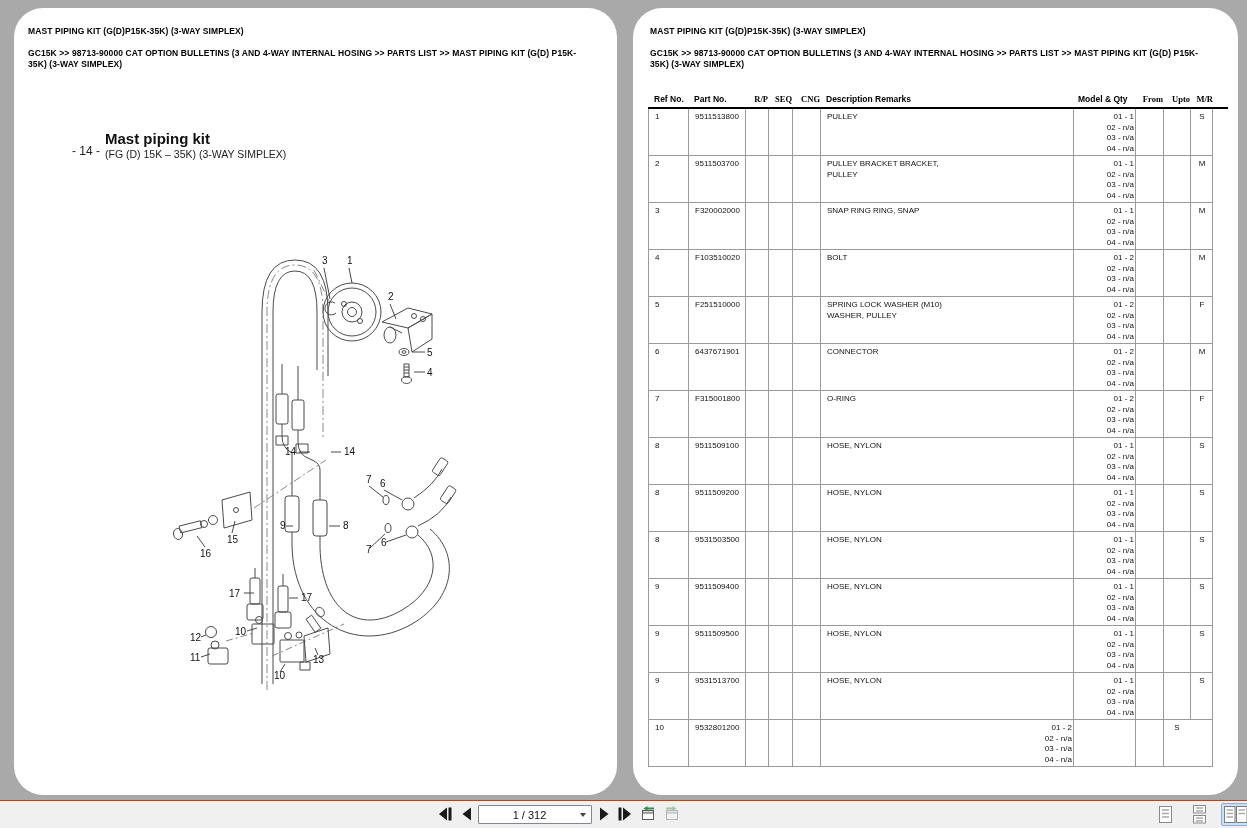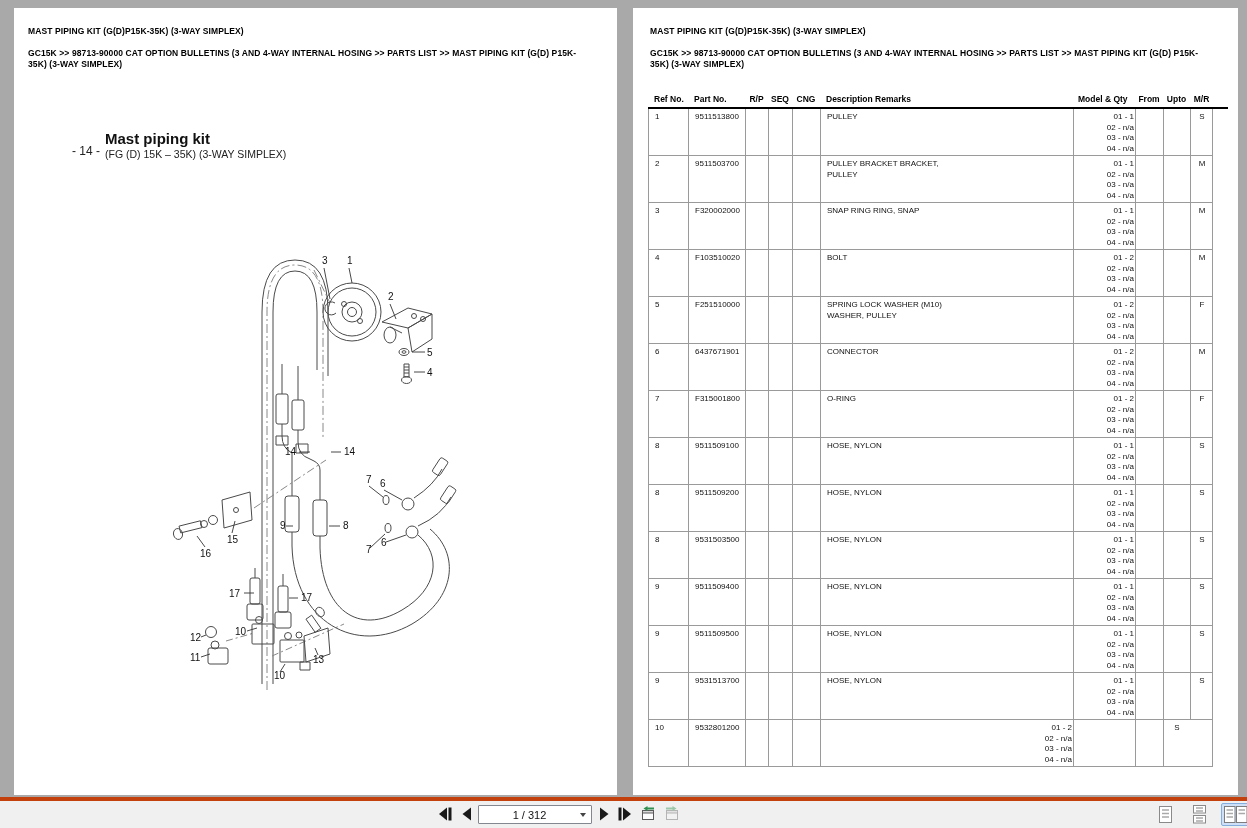--- a/index.html
+++ b/index.html
@@ -3,21 +3,21 @@
 <meta charset="utf-8">
 <style>
   html,body{margin:0;padding:0;}
   body{
     width:1247px;height:828px;overflow:hidden;position:relative;
     background:#a9a9a9;
     font-family:"Liberation Sans","DejaVu Sans",sans-serif;
     -webkit-font-smoothing:antialiased;
   }
   .page{
-    position:absolute;top:8px;height:787px;background:#ffffff;
+    position:absolute;top:8px;height:787px;background:#ffffff;border-radius:29px;
   }
   .page-left{left:14px;width:603px;}
   .page-right{left:633px;width:605px;}
   .doc-title{
     position:absolute;left:14px;top:18px;width:560px;
     font-size:8.5px;font-weight:bold;color:#000;letter-spacing:0.1px;
   }
   .page-right .doc-title{left:17px;}
   .doc-breadcrumb{
     position:absolute;left:14px;top:40px;width:549px;
@@ -39,37 +39,37 @@
     vector-effect:non-scaling-stroke;
   }
   
   .parts-table{position:absolute;left:15px;top:84px;width:565px;}
   .pt-grid{display:grid;grid-template-columns:40px 57px 23px 24px 28px 253px 62px 28px 27px 23px;}
   .pt-head{height:15px;align-items:end;}
   .pt-head .hcell{
     font-size:8.5px;font-weight:bold;color:#000;white-space:nowrap;
     padding:0 0 3px 6px;
   }
-  .pt-head .hc-center{text-align:center;padding-left:0;}
+  .pt-head .hc-center{text-align:right;padding-left:0;font-family:Liberation Serif, serif;}
   .pt-head .hc-model{padding-left:5px;}
   .head-rule{height:2px;background:#000;width:580px;}
   .pt-body{border-left:1px solid #9a9a9a;border-right:1px solid #9a9a9a;}
   .pt-row{border-bottom:1px solid #9a9a9a;height:46px;}
   .pt-row .cell{
     border-right:1px solid #9a9a9a;
     font-size:8px;line-height:10.5px;color:#111;
     padding:3px 1px 0 6px;overflow:hidden;white-space:nowrap;
   }
   .pt-row .cell:last-child{border-right:none;}
   .pt-row .c-center{text-align:center;padding-left:0;}
   .pt-row .c-qty{padding-left:5px;text-align:right;}
   
   .toolbar{
     position:absolute;left:0;bottom:0;width:1247px;height:27px;
-    background:#f0f0f0;border-top:4px solid #c2410c;
+    background:#f0f0f0;border-top:1px solid #c2410c;
   }
   .tb-btn{
     position:absolute;top:3px;height:20px;background:transparent;border:none;
     display:flex;align-items:center;justify-content:center;padding:0;cursor:pointer;
   }
   .page-box{
     position:absolute;left:478px;top:4px;width:112px;height:17px;
     background:#fff;border:1px solid #828790;border-radius:1px;
     display:flex;align-items:center;cursor:pointer;
   }

